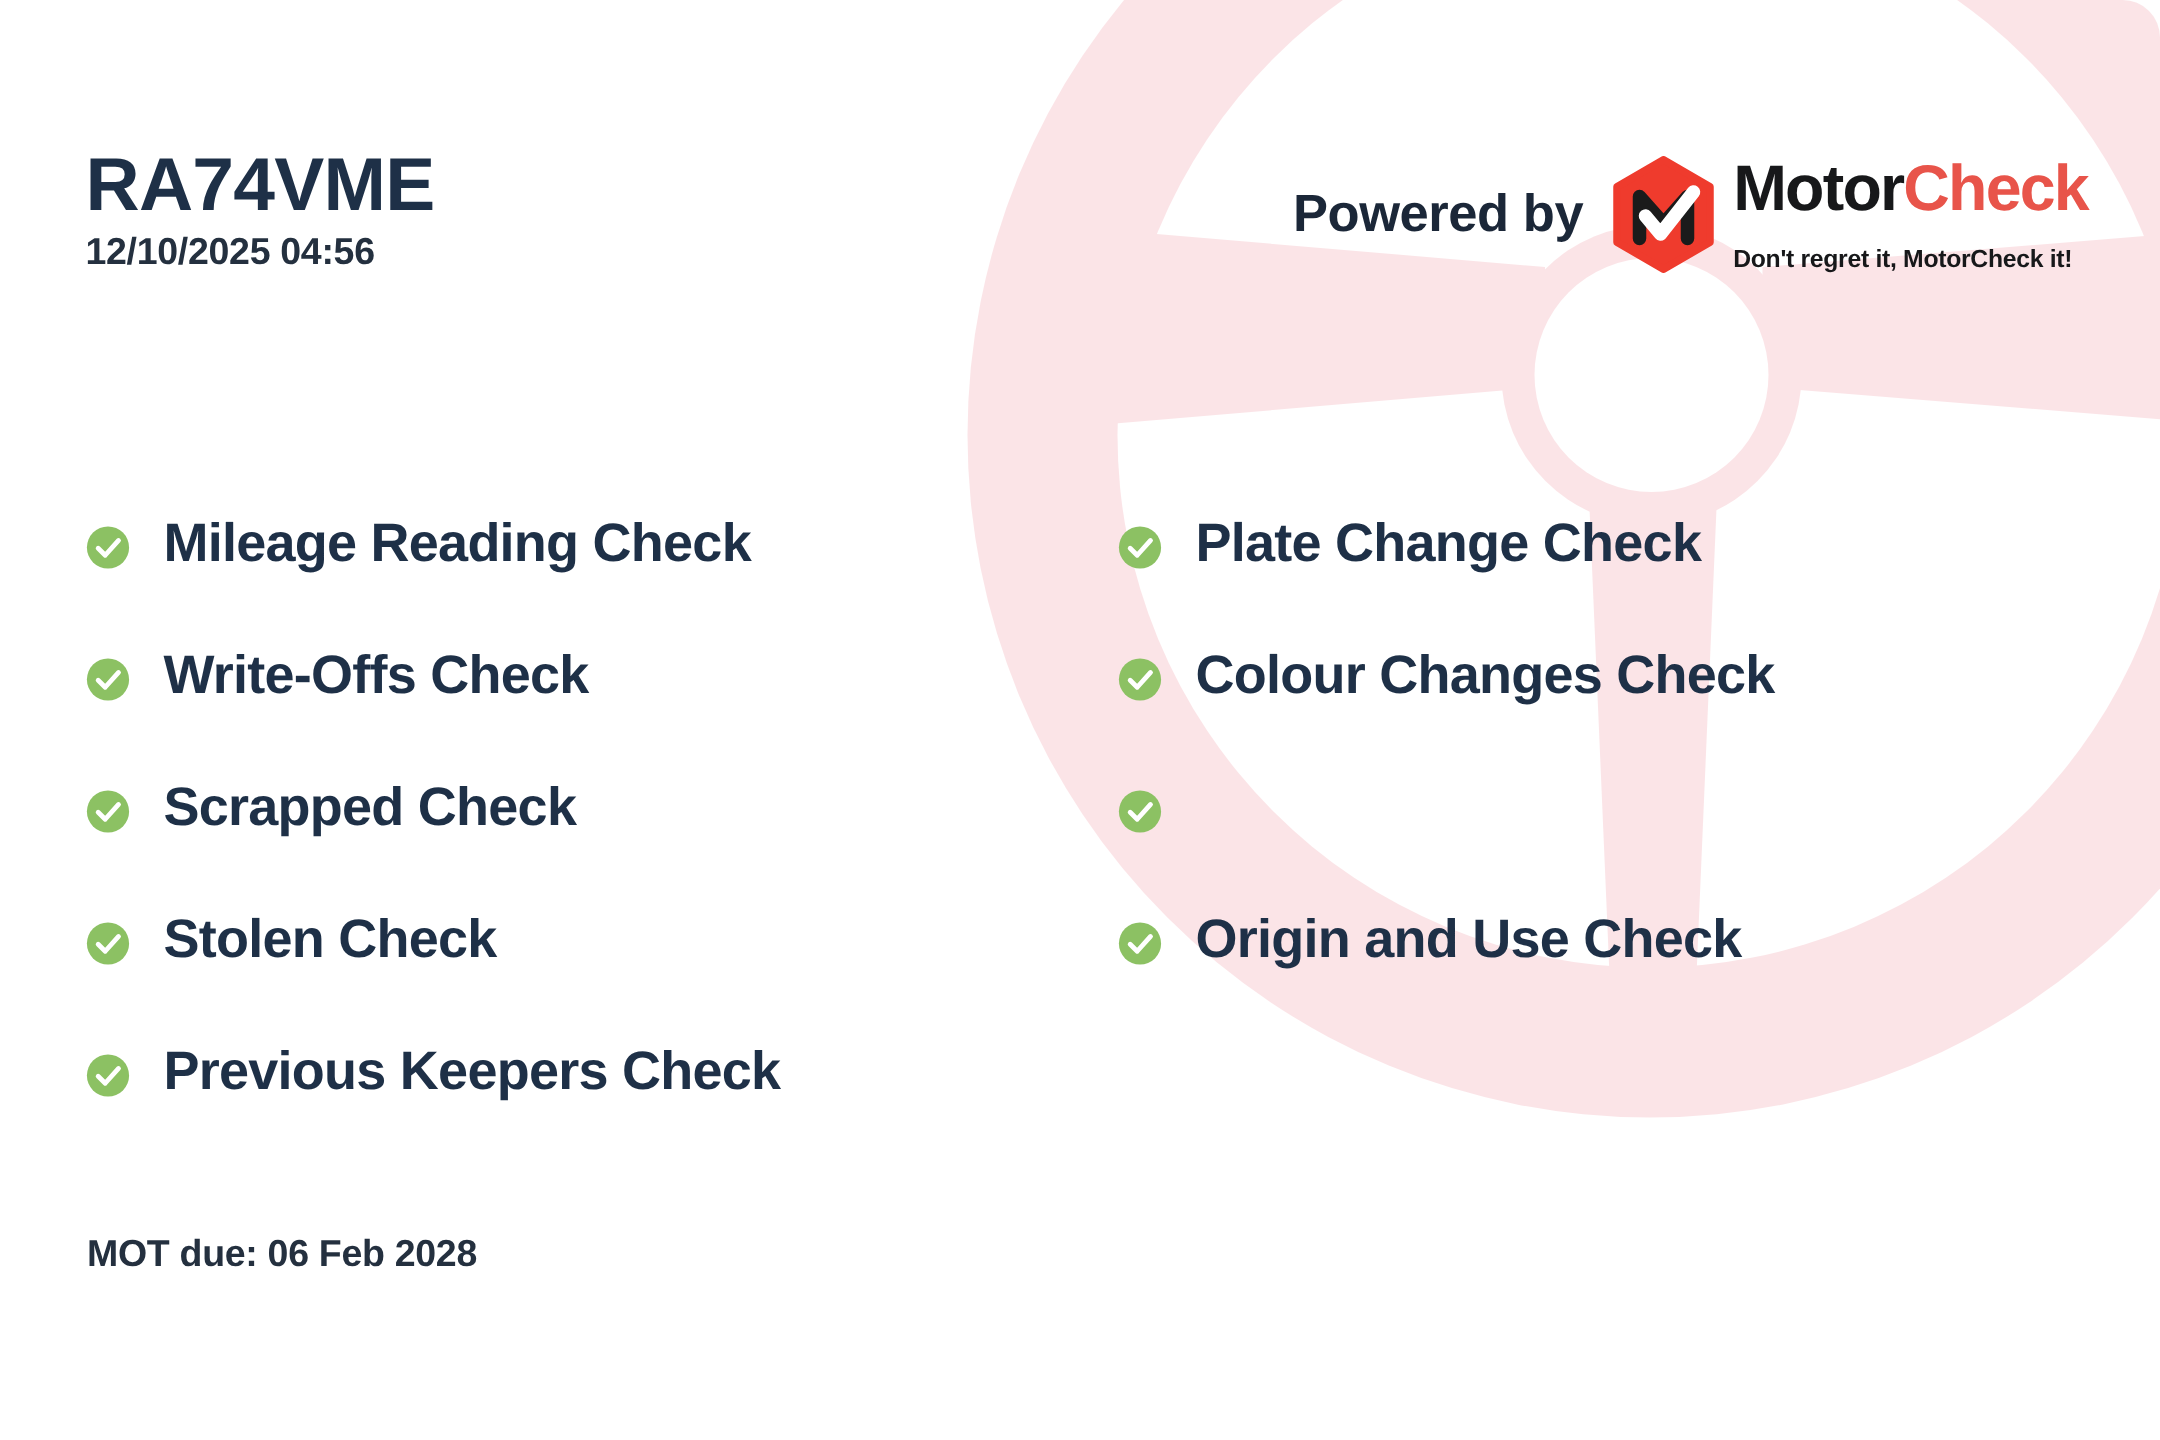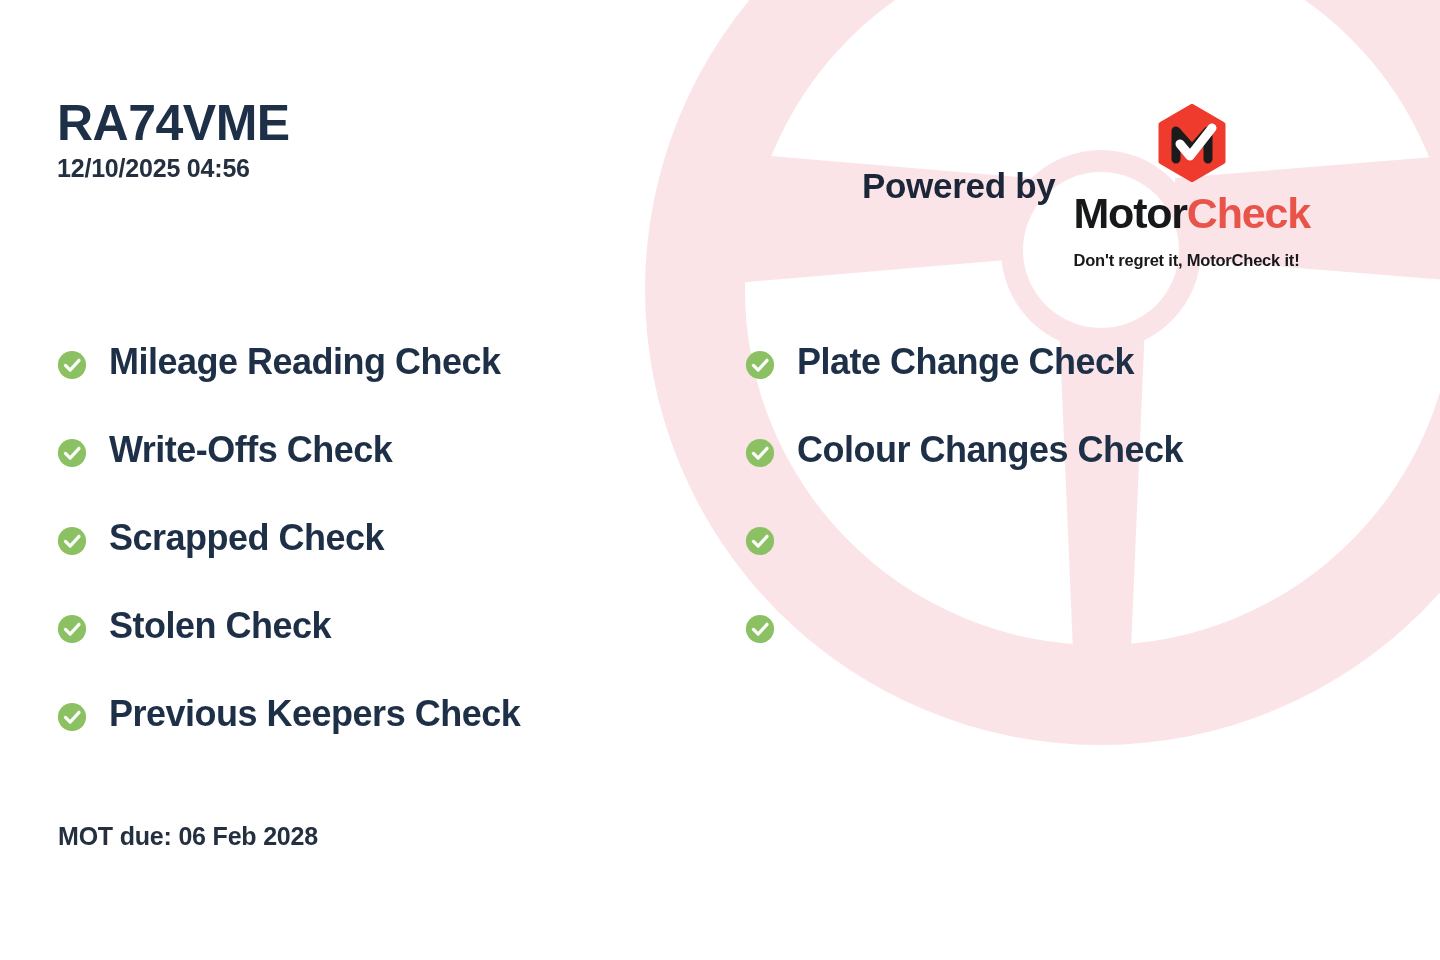--- a/index.html
+++ b/index.html
@@ -11,20 +11,21 @@
     font-family: "Liberation Sans", sans-serif;
     overflow: hidden;
   }
 
   #page {
     position: relative;
     width: 1440px;
     height: 960px;
     background: #ffffff;
     overflow: hidden;
+    border-radius: 25px;
   }
 
   
   #watermark {
     position: absolute;
     left: 0; top: 0;
     width: 1440px;
     height: 960px;
     pointer-events: none;
   }
@@ -79,21 +80,20 @@
     font-weight: bold;
     color: #1b2738;
     letter-spacing: -0.3px;
     white-space: nowrap;
   }
 
   #brand-logo {
     display: flex;
     align-items: center;
     gap: 10px;
-    flex-direction: column;
   }
 
   #brand-wordmark {
     display: flex;
     flex-direction: column;
     justify-content: center;
     line-height: 1;
   }
 
   #brand-wordmark-top {
@@ -286,19 +286,20 @@
         <circle cx="16" cy="16" r="15" fill="#8cc163"></circle>
         <path d="M9 16.5 L14 21.5 L23.5 11" fill="none" stroke="#ffffff" stroke-width="3.4" stroke-linecap="round" stroke-linejoin="round"></path>
       </svg>
     </div>
 
     <div class="check-row">
       <svg class="check-icon" viewBox="0 0 32 32" aria-hidden="true">
         <circle cx="16" cy="16" r="15" fill="#8cc163"></circle>
         <path d="M9 16.5 L14 21.5 L23.5 11" fill="none" stroke="#ffffff" stroke-width="3.4" stroke-linecap="round" stroke-linejoin="round"></path>
       </svg>
+      <span class="check-label">Origin and Use Check</span>
     </div>
 
   </div>
 
   <div id="mot-due">MOT due: 06 Feb 2028</div>
 
 </div>
 
 </body></html>

